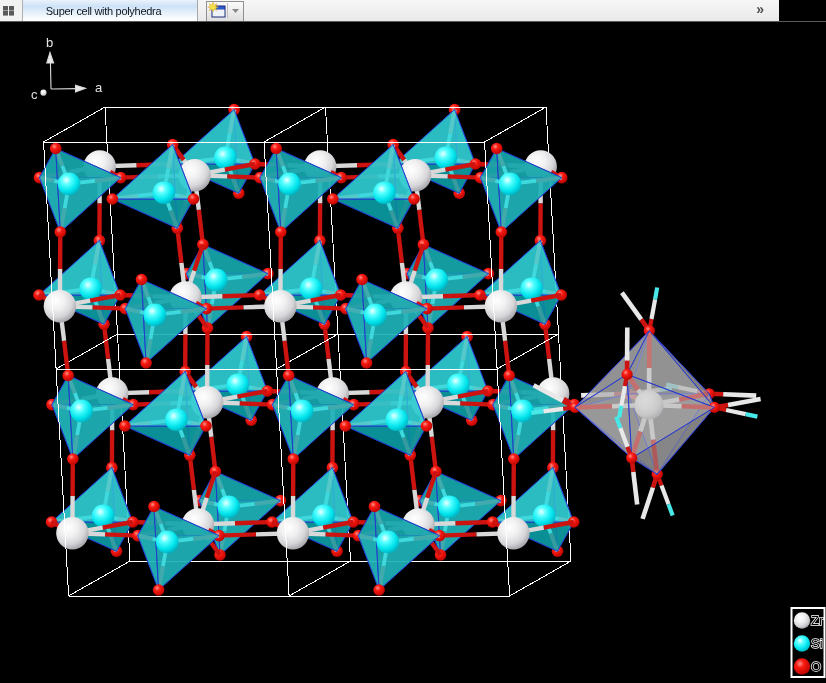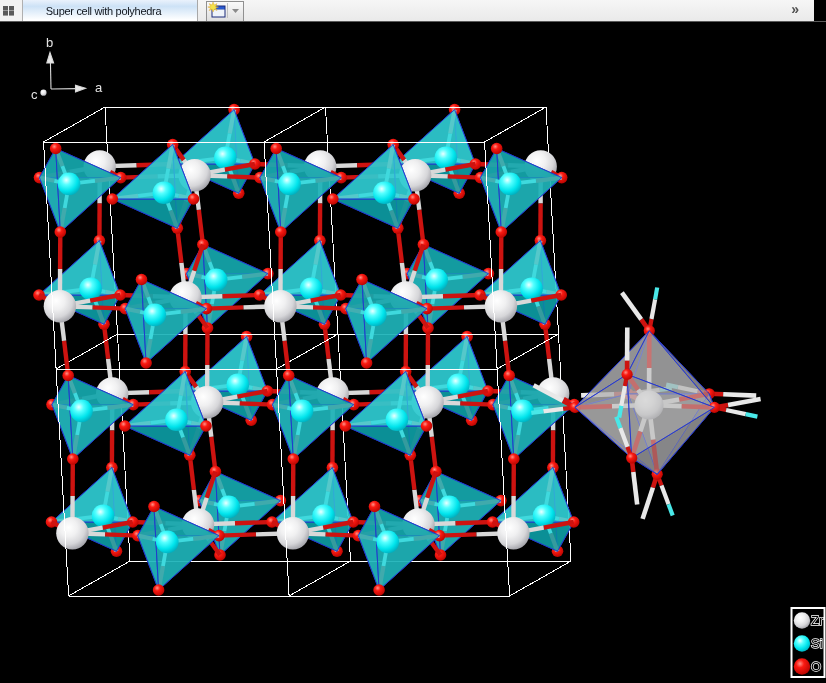--- a/index.html
+++ b/index.html
@@ -1,15 +1,15 @@
 <!DOCTYPE html>
 <html><head><meta charset="utf-8"><style>
 html,body{margin:0;padding:0;background:#000;}
 #app{position:relative;width:826px;height:683px;overflow:hidden;background:#000;font-family:"Liberation Sans",sans-serif;}
-#bar{position:absolute;left:0;top:0;width:779px;height:22px;background:linear-gradient(#f6f6f6,#e9e9e9);padding-left:35px;}
+#bar{position:absolute;left:0;top:0;width:779px;height:22px;background:linear-gradient(#f6f6f6,#e9e9e9);}
 #gridbtn{position:absolute;left:0;top:0;width:22px;height:21px;background:#f2f2f2;border-right:1px solid #b0b0b0;}
 #tab{position:absolute;left:23px;top:0;width:175px;height:21px;background:linear-gradient(#eaf2fc 0%,#cde2f6 30%,#ffffff 95%);border-right:1px solid #a8a8a8;font-size:11px;letter-spacing:-0.3px;color:#10151d;text-align:center;line-height:22px;padding-right:13px;box-sizing:border-box;}
 #nbtn{position:absolute;left:206px;top:1px;width:36px;height:19px;background:linear-gradient(#fafafa,#dedede);border:1px solid #909090;}
 #dsep{position:absolute;left:227px;top:3px;width:1px;height:15px;background:#c0c0c0;}
 #barline{position:absolute;left:0;top:21px;width:826px;height:1px;background:#5a5a5a;}
 .dot{position:absolute;width:5px;height:4px;background:#5a5a5a;border-bottom:1px solid #9a9a9a;}
 #chev{position:absolute;right:15px;top:1px;color:#505050;font-size:14px;font-weight:bold;}
 </style></head>
 <body>
 <div id="app">

